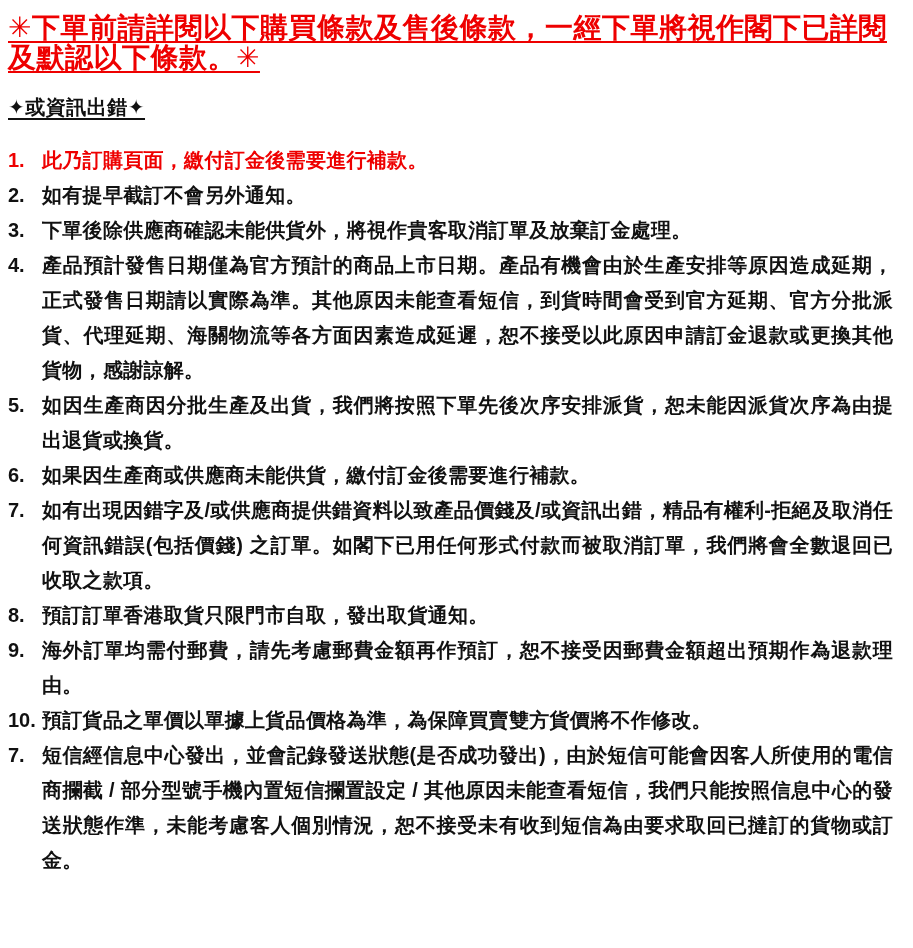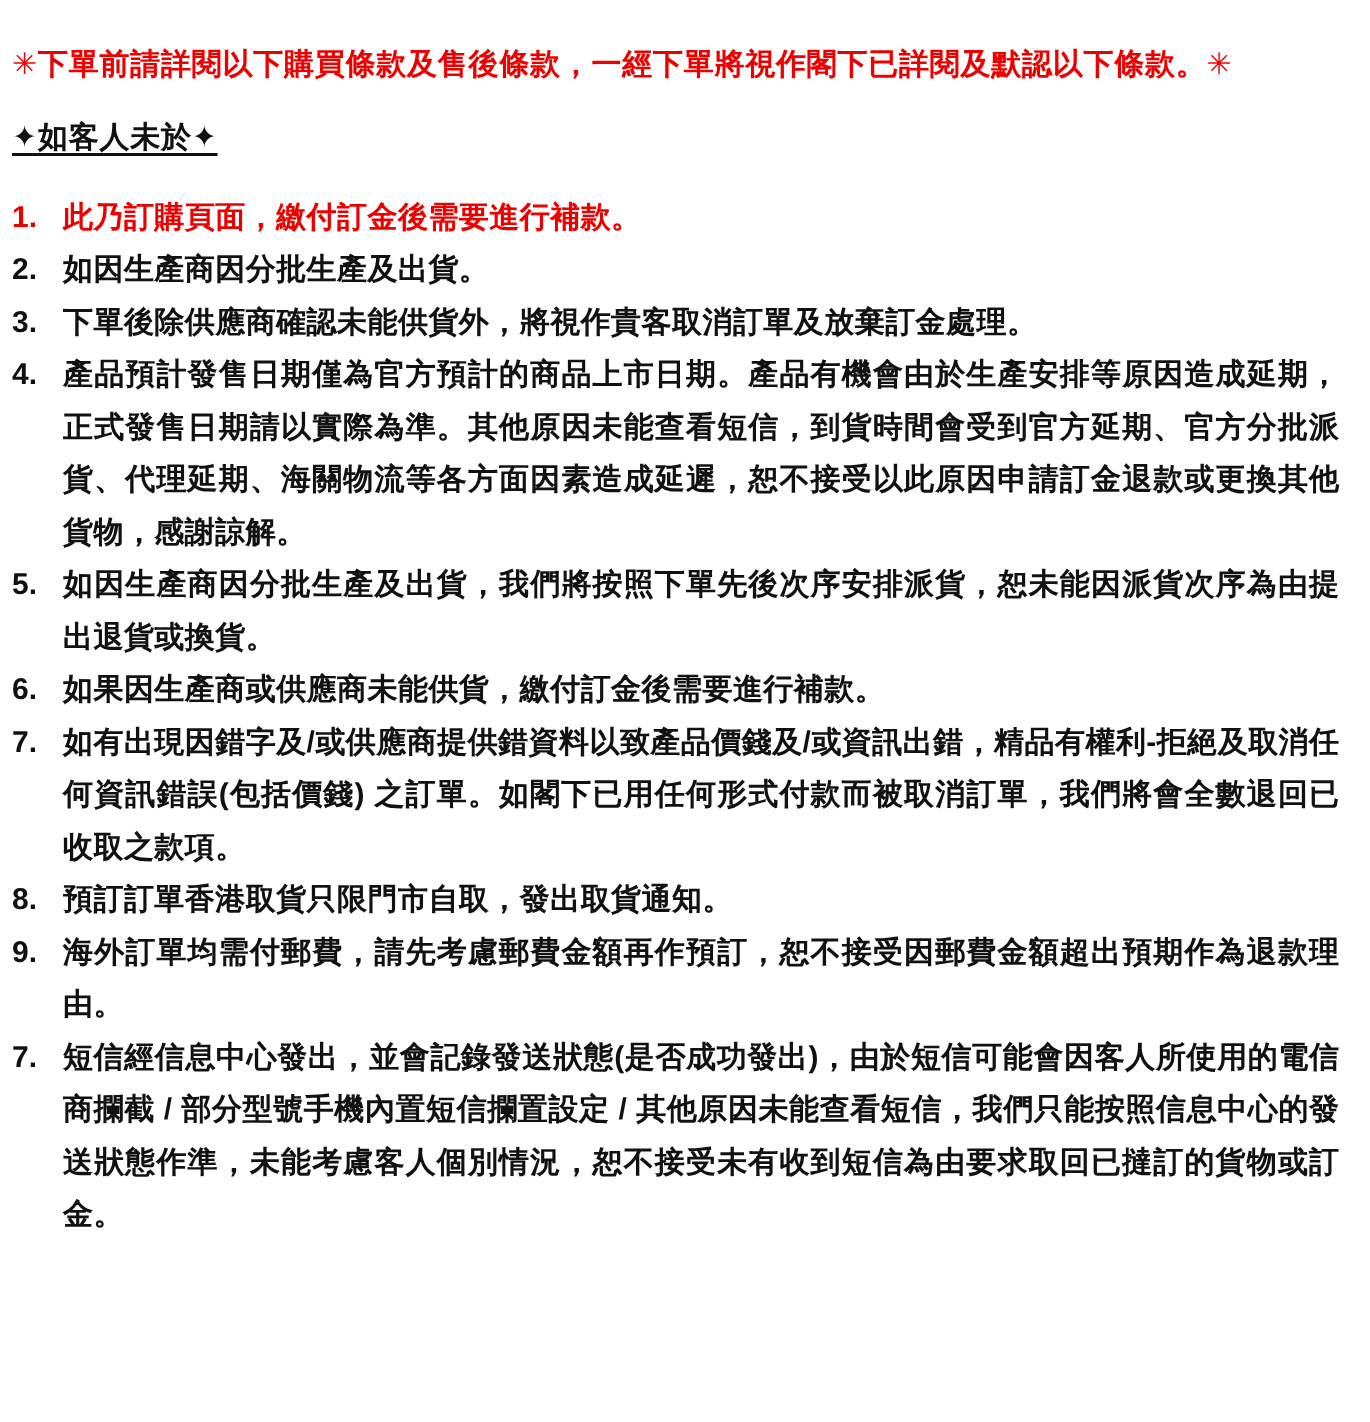--- a/index.html
+++ b/index.html
@@ -13,25 +13,26 @@
   body {
     width: 913px;
     min-height: 948px;
     background: var(--paper);
     font-family: "Liberation Sans", "DejaVu Sans", sans-serif;
     font-weight: bold;
     color: var(--ink);
     padding: 8px 20px 10px 8px;
   }
   .notice-header {
-    font-size: 20px;
+    font-size: 28px;
     line-height: 30px;
     color: var(--red);
+    text-decoration: underline;
     text-underline-offset: 4px;
-    margin: 20px 0 20px 0;
+    margin: 5px 0 20px 0;
     letter-spacing: 0.5px;
   }
   .section-title {
     font-size: 20px;
     line-height: 28px;
     color: var(--ink);
     text-decoration: underline;
     text-underline-offset: 4px;
     margin: 0 0 22px 0;
     letter-spacing: 0.5px;
@@ -60,31 +61,31 @@
     text-decoration: underline;
     text-underline-offset: 4px;
     text-decoration-color: var(--red);
   }
 </style>
 </head>
 <body>
 
 <div class="notice-header">✳下單前請詳閱以下購買條款及售後條款，一經下單將視作閣下已詳閱及默認以下條款。✳</div>
 
-<div class="section-title">✦如客人未於✦</div>
+<div class="section-title">✦或資訊出錯✦</div>
 
 <div class="terms-list">
   <div class="term-item red">
     <span class="num">1.</span>
     <span class="txt"><span class="run">此乃訂購頁面，繳付訂金後需要進行補款。</span></span>
   </div>
 
   <div class="term-item">
     <span class="num">2.</span>
-    <span class="txt"><span class="run">如因生產商因分批生產及出貨。</span></span>
+    <span class="txt"><span class="run">如有提早截訂不會另外通知。</span></span>
   </div>
 
   <div class="term-item">
     <span class="num">3.</span>
     <span class="txt"><span class="run">下單後除供應商確認未能供貨外，將視作貴客取消訂單及放棄訂金處理。</span></span>
   </div>
 
   <div class="term-item">
     <span class="num">4.</span>
     <span class="txt"><span class="run">產品預計發售日期僅為官方預計的商品上市日期。產品有機會由於生產安排等原因造成延期，正式發售日期請以實際為準。其他原因未能查看短信，到貨時間會受到官方延期、官方分批派貨、代理延期、海關物流等各方面因素造成延遲，恕不接受以此原因申請訂金退款或更換其他貨物，感謝諒解。</span></span>
@@ -108,20 +109,24 @@
   <div class="term-item">
     <span class="num">8.</span>
     <span class="txt"><span class="run">預訂訂單香港取貨只限門市自取，發出取貨通知。</span></span>
   </div>
 
   <div class="term-item">
     <span class="num">9.</span>
     <span class="txt"><span class="run">海外訂單均需付郵費，請先考慮郵費金額再作預訂，恕不接受因郵費金額超出預期作為退款理由。</span></span>
   </div>
 
+  <div class="term-item">
+    <span class="num">10.</span>
+    <span class="txt"><span class="run">預訂貨品之單價以單據上貨品價格為準，為保障買賣雙方貨價將不作修改。</span></span>
+  </div>
 
 
   <div class="term-item">
     <span class="num">7.</span>
     <span class="txt"><span class="run">短信經信息中心發出，並會記錄發送狀態(是否成功發出)，由於短信可能會因客人所使用的電信商攔截 / 部分型號手機內置短信攔置設定 / 其他原因未能查看短信，我們只能按照信息中心的發送狀態作準，未能考慮客人個別情況，恕不接受未有收到短信為由要求取回已撻訂的貨物或訂金。</span></span>
   </div>
 
 </div>
 
 </body></html>

